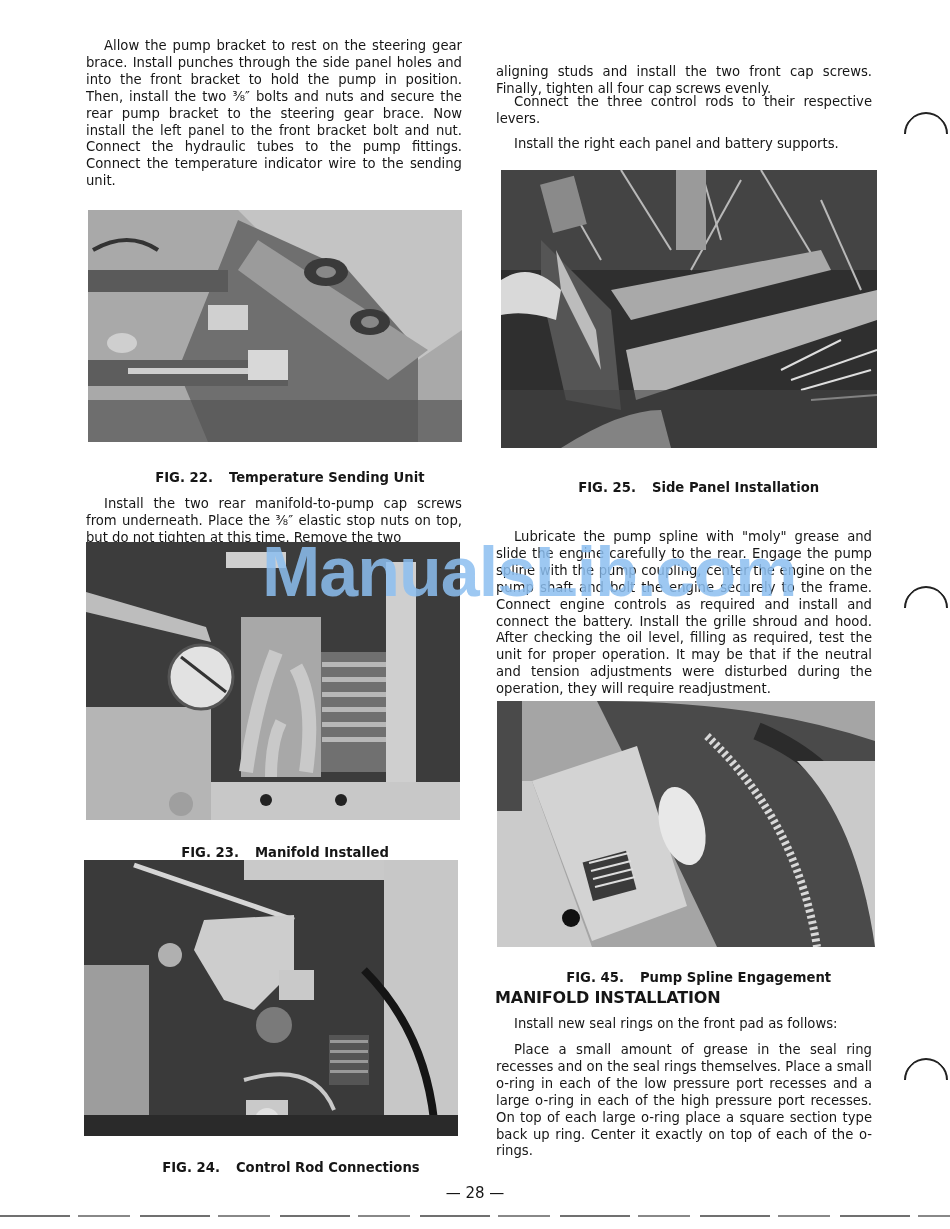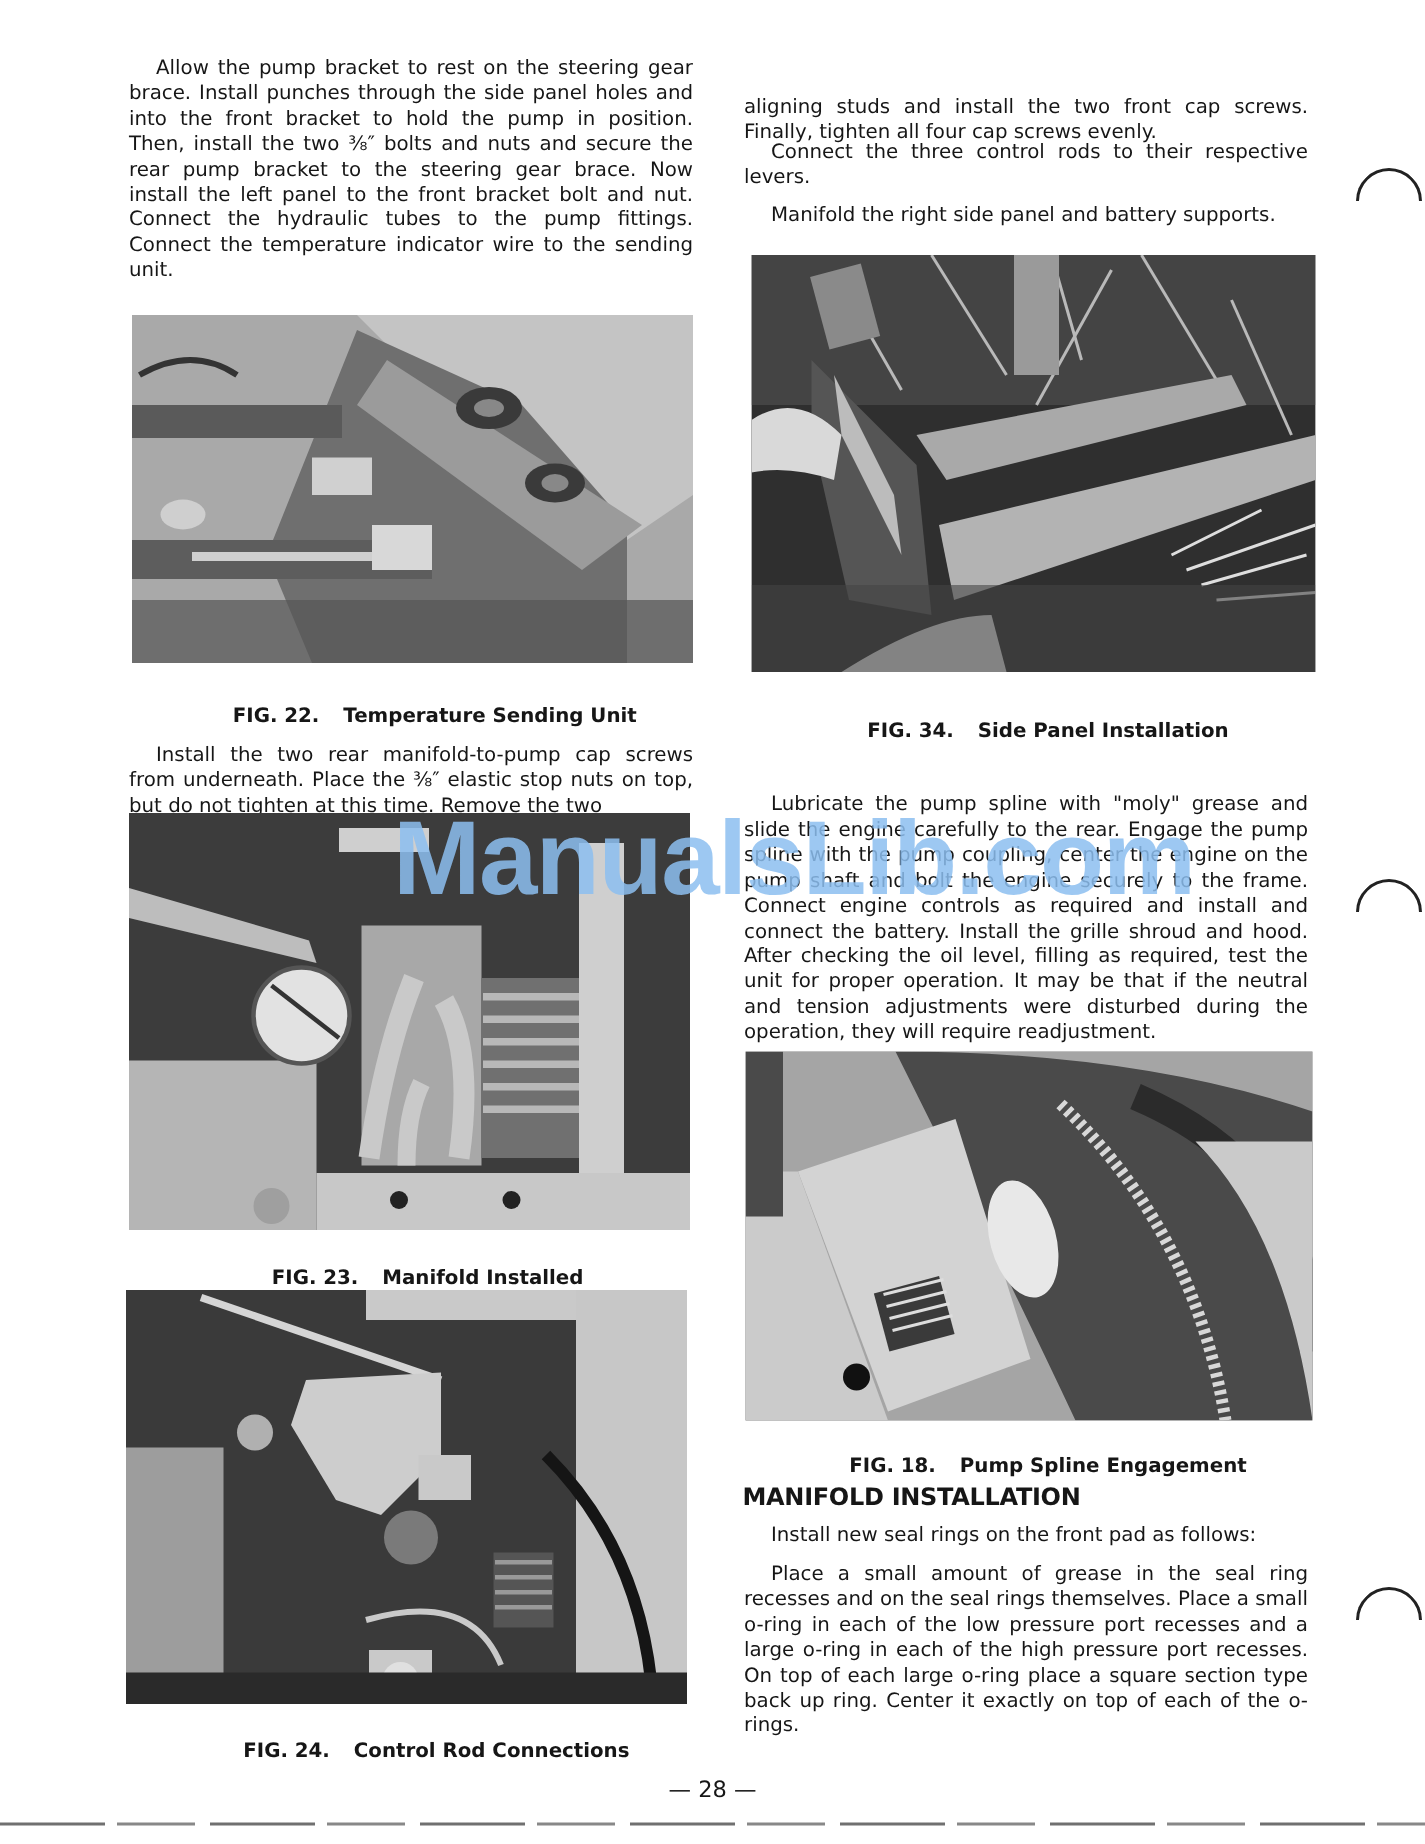--- a/index.html
+++ b/index.html
@@ -124,21 +124,21 @@
   <span class="num">FIG. 24.</span><span>Control Rod Connections</span>
 </div>
 
 <div class="col right para" style="top:64px;">
   <p style="text-indent:0;">aligning studs and install the two front cap screws. Finally, tighten all four cap screws evenly.</p>
 </div>
 <div class="col right para" style="top:94px;">
   <p>Connect the three control rods to their respective levers.</p>
 </div>
 <div class="col right para" style="top:136px;">
-  <p>Manifold the right side panel and battery supports.</p>
+  <p>Install the right each panel and battery supports.</p>
 </div>
 
 <div class="photo" style="left:501px;top:170px;width:376px;height:278px;">
   <svg viewBox="0 0 376 278" preserveAspectRatio="none">
     <rect width="376" height="278" fill="#2f2f2f"></rect>
     <rect x="0" y="0" width="376" height="100" fill="#444"></rect>
     <g stroke="#b9b9b9" stroke-width="2" fill="none">
       <path d="M120 0 L170 80"></path>
         <path d="M200 0 L220 70"></path>
         <path d="M240 10 L190 100"></path>
@@ -157,21 +157,21 @@
     <g stroke="#dedede" stroke-width="2">
         <path d="M290 210 L376 180"></path>
         <path d="M300 220 L370 200"></path>
         <path d="M310 230 L376 225"></path>
         <path d="M280 200 L340 170"></path>
       </g>
     <rect x="0" y="220" width="376" height="58" fill="#444" opacity=".6"></rect>
   </svg>
 </div>
 <div class="caption" style="left:569px;top:465px;">
-  <span class="num">FIG. 34.</span><span>Side Panel Installation</span>
+  <span class="num">FIG. 25.</span><span>Side Panel Installation</span>
 </div>
 
 <div class="col right para" style="top:529px;">
   <p>Lubricate the pump spline with "moly" grease and slide the engine carefully to the rear. Engage the pump spline with the pump coupling, center the engine on the pump shaft and bolt the engine securely to the frame. Connect engine controls as required and install and connect the battery. Install the grille shroud and hood. After checking the oil level, filling as required, test the unit for proper operation. It may be that if the neutral and tension adjustments were disturbed during the operation, they will require readjustment.</p>
 </div>
 
 <div class="photo" style="left:497px;top:701px;width:378px;height:246px;">
   <svg viewBox="0 0 378 246" preserveAspectRatio="none">
     <rect width="378" height="246" fill="#a5a5a5"></rect>
     <path d="M100 0 Q260 0 378 40 L378 246 L220 246 Q170 140 100 0Z" fill="#4a4a4a"></path>
@@ -186,21 +186,21 @@
         <line x1="92" y1="162" x2="132" y2="152"></line>
         <line x1="94" y1="170" x2="134" y2="160"></line>
         <line x1="96" y1="178" x2="136" y2="168"></line>
         <line x1="98" y1="186" x2="138" y2="176"></line>
       </g>
     <circle cx="74" cy="217" r="9" fill="#111"></circle>
     <rect x="0" y="0" width="25" height="110" fill="#4a4a4a"></rect>
   </svg>
 </div>
 <div class="caption" style="left:557px;top:955px;">
-  <span class="num">FIG. 18.</span><span>Pump Spline Engagement</span>
+  <span class="num">FIG. 45.</span><span>Pump Spline Engagement</span>
 </div>
 
 <div class="heading">MANIFOLD INSTALLATION</div>
 
 <div class="col right para" style="top:1016px;">
   <p>Install new seal rings on the front pad as follows:</p>
 </div>
 <div class="col right para" style="top:1042px;">
   <p>Place a small amount of grease in the seal ring recesses and on the seal rings themselves. Place a small o-ring in each of the low pressure port recesses and a large o-ring in each of the high pressure port recesses. On top of each large o-ring place a square section type back up ring. Center it exactly on top of each of the o-rings.</p>
 </div>

